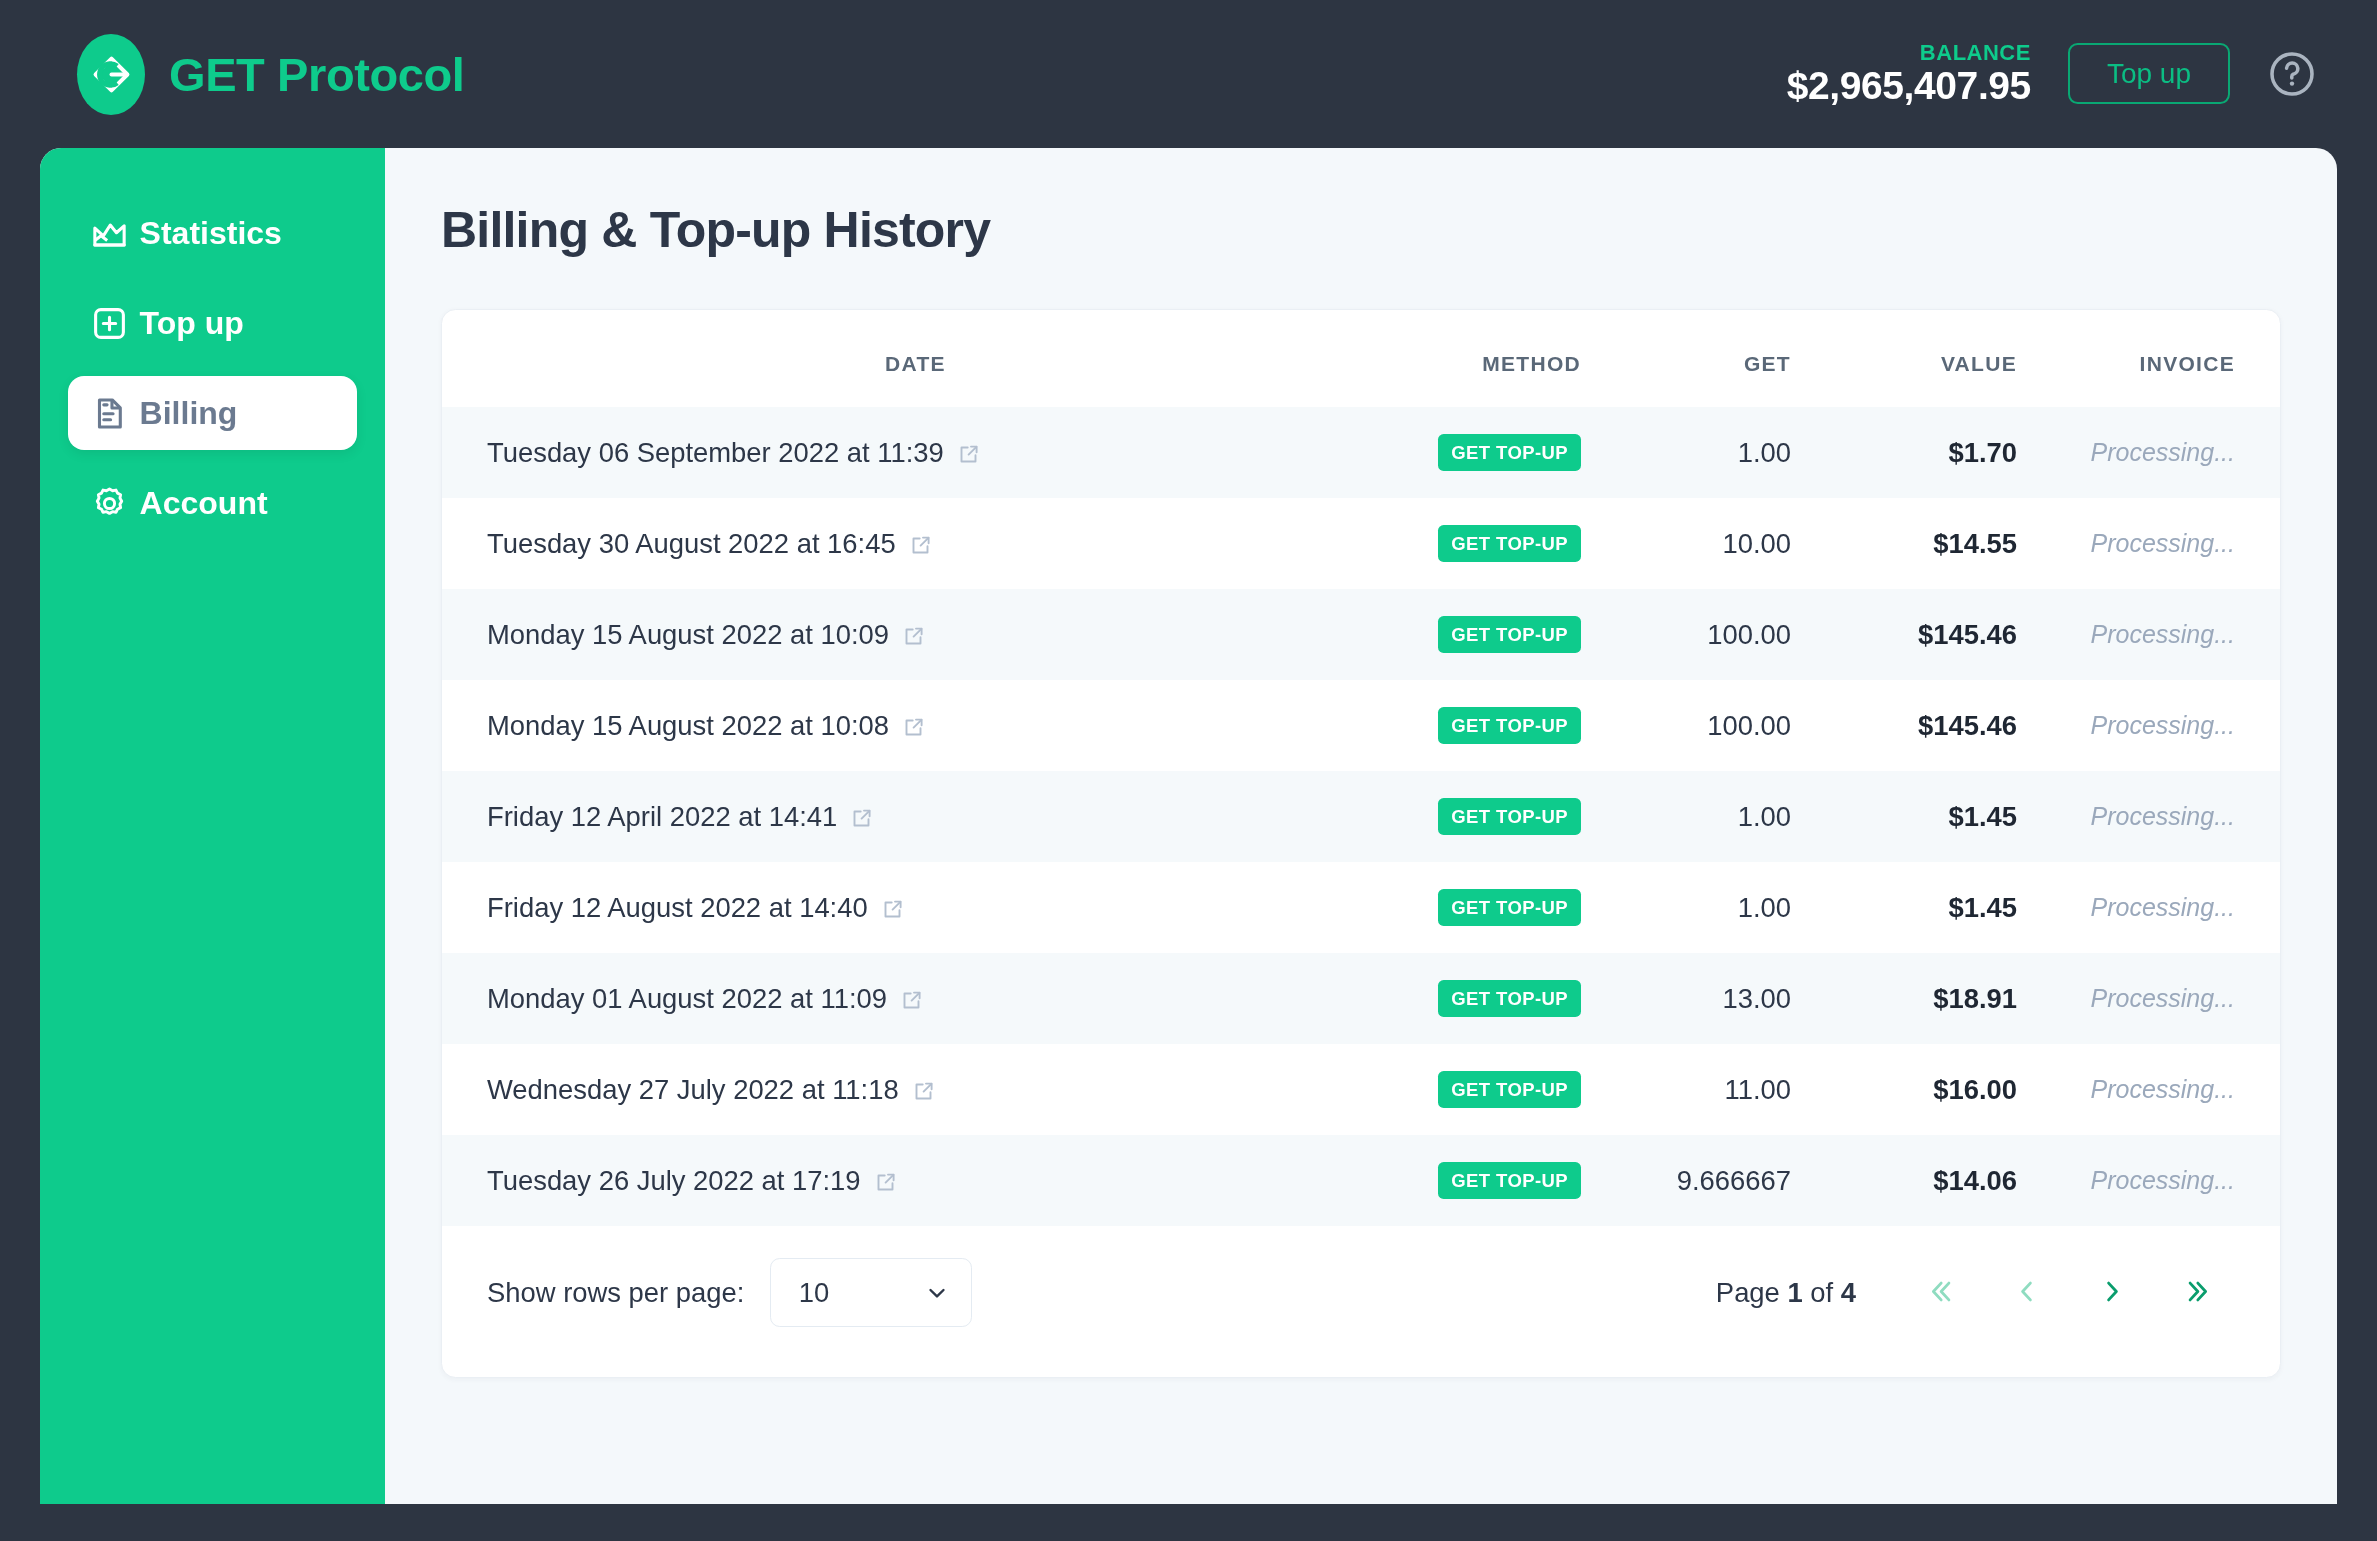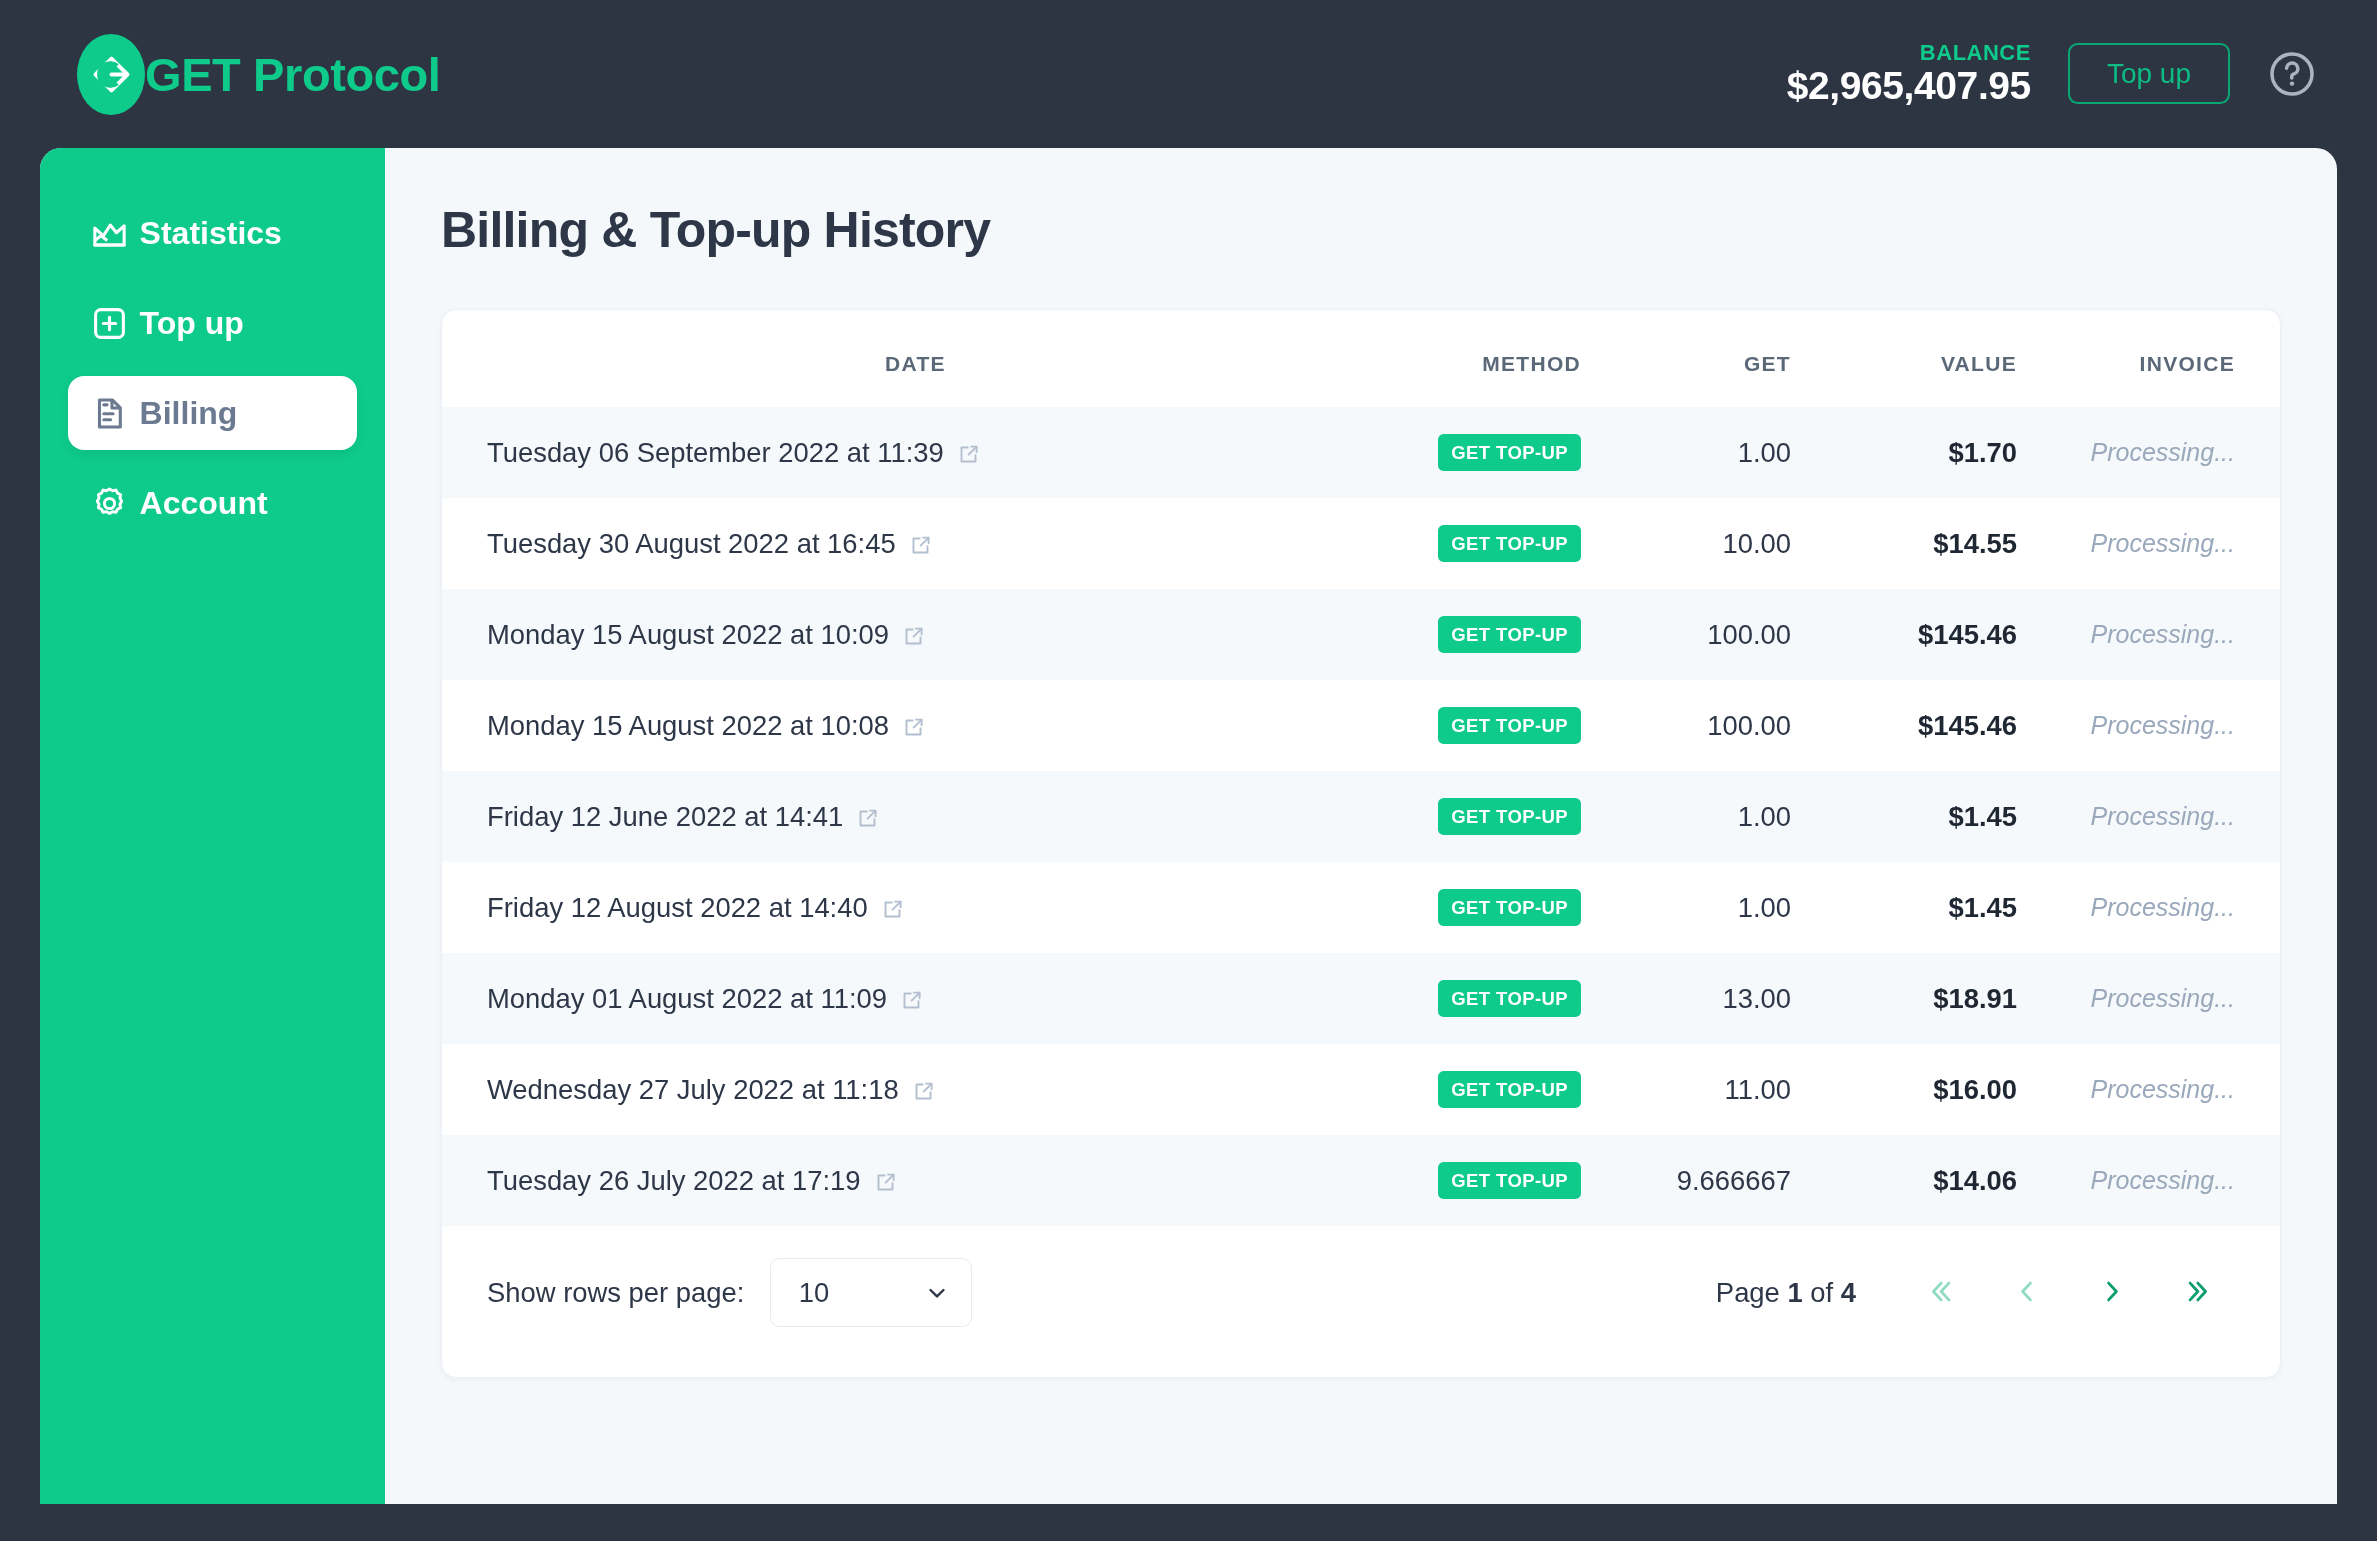--- a/index.html
+++ b/index.html
@@ -17,21 +17,21 @@
     position: absolute;
     top: 0; left: 0;
     width: 2377px;
     height: 148px;
     display: flex;
     align-items: center;
     justify-content: space-between;
     padding: 0 60px 0 77px;
   }
 
-  .brand { display: flex; align-items: center; }
+  .brand { display: flex; align-items: center; gap: 24px; }
 
   .brand-mark {
     width: 68px; height: 81px;
     border-radius: 50%;
     background: #0ecb8c;
     display: flex; align-items: center; justify-content: center;
     flex: none;
   }
 
   .brand-name {
@@ -396,21 +396,21 @@
                 </span>
               </td>
               <td class="cell-method"><span class="badge">GET TOP-UP</span></td>
               <td class="cell-get">100.00</td>
               <td class="cell-value">$145.46</td>
               <td class="cell-invoice">Processing...</td>
             </tr>
             <tr>
               <td class="cell-date">
                 <span class="date-inner">
-                  <span>Friday 12 June 2022 at 14:41</span>
+                  <span>Friday 12 April 2022 at 14:41</span>
                   <span class="ext-icon"><svg viewBox="0 0 24 24" width="24" height="24" aria-hidden="true">
                       <path d="M18.5 13.3v6.2H4.5V5.5h6.2" fill="none" stroke="#b3bfcf" stroke-width="1.9" stroke-linecap="round" stroke-linejoin="round"></path>
                       <path d="M14 4.6h5.6v5.6" fill="none" stroke="#b3bfcf" stroke-width="1.9" stroke-linecap="round" stroke-linejoin="round"></path>
                       <path d="M19.4 4.8L11.6 12.6" fill="none" stroke="#b3bfcf" stroke-width="1.9" stroke-linecap="round"></path>
                     </svg></span>
                 </span>
               </td>
               <td class="cell-method"><span class="badge">GET TOP-UP</span></td>
               <td class="cell-get">1.00</td>
               <td class="cell-value">$1.45</td>

